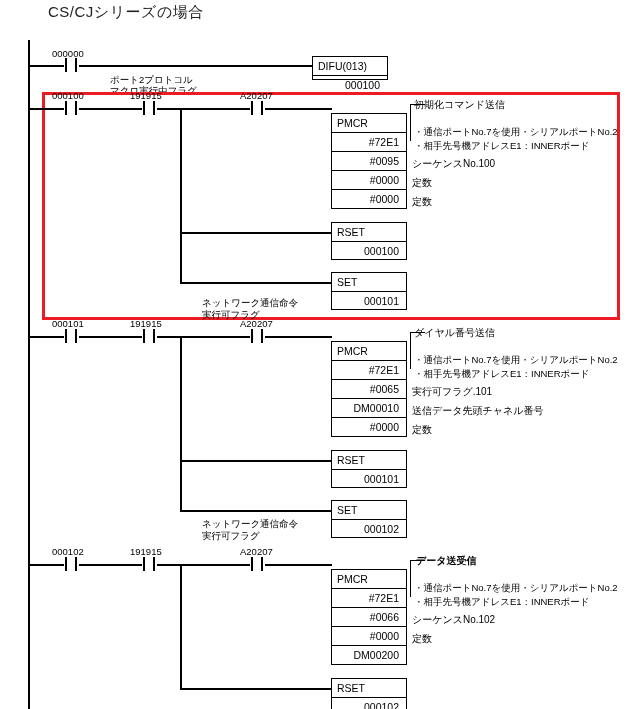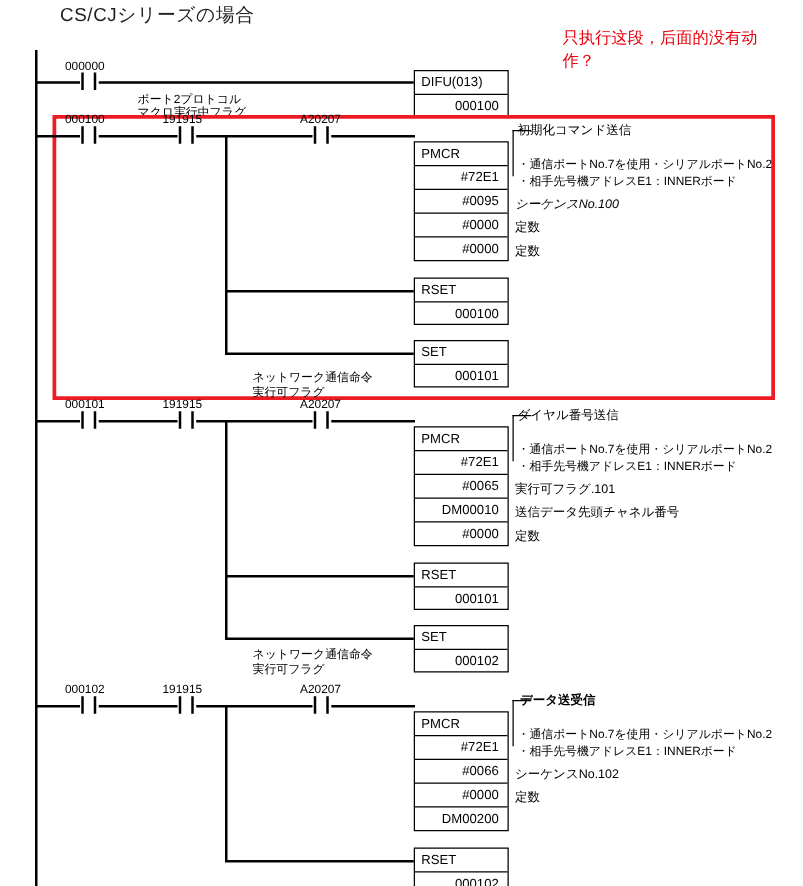--- a/index.html
+++ b/index.html
@@ -41,32 +41,31 @@
   
   .brk{position:absolute;border-left:1px solid #000;border-top:1px solid #000;}
 </style>
 </head>
 <body>
 
 <div class="page">
 
   <div class="title">CS/CJシリーズの場合</div>
 
-  <div class="annot">只执行这段，后面的没有动作？</div>
 
   <div class="vbus" style="left:28px;top:40px;height:669px;"></div>
 
   <div class="clabel" style="left:52px;top:48px;">000000</div>
   <div class="hline" style="left:28px;top:65px;width:36px;"></div>
   <div class="contact" style="left:62px;top:58px;">
     <div class="b b1"></div>
       <div class="b b2"></div>
   </div>
   <div class="hline" style="left:79px;top:65px;width:253px;"></div>
-  <div class="box" style="left:331px;top:56px;width:76px;height:38px;">
+  <div class="box" style="left:312px;top:56px;width:76px;height:24px;">
     <div class="row">DIFU(013)</div>
     <div class="row r">000100</div>
   </div>
   <div class="flag" style="left:110px;top:74px;">ポート2プロトコル</div>
   <div class="flag" style="left:110px;top:85px;">マクロ実行中フラグ</div>
 
   <div class="redbox"></div>
 
   <div class="clabel" style="left:52px;top:90px;">000100</div>
   <div class="clabel" style="left:130px;top:90px;">191915</div>
@@ -94,21 +93,21 @@
     <div class="row r">#72E1</div>
     <div class="row r">#0095</div>
     <div class="row r">#0000</div>
     <div class="row r">#0000</div>
   </div>
 
   <div class="brk" style="left:410px;top:104px;width:14px;height:36px;"></div>
   <div class="cmt" style="left:414px;top:98px;">初期化コマンド送信</div>
   <div class="cmt2" style="left:414px;top:125px;">・通信ポートNo.7を使用・シリアルポートNo.2</div>
   <div class="cmt2" style="left:414px;top:139px;">・相手先号機アドレスE1：INNERボード</div>
-  <div class="cmt" style="left:412px;top:157px;font-style:italic;">シーケンスNo.100</div>
+  <div class="cmt" style="left:412px;top:157px;">シーケンスNo.100</div>
   <div class="cmt" style="left:412px;top:176px;">定数</div>
   <div class="cmt" style="left:412px;top:195px;">定数</div>
 
   <div class="vline" style="left:180px;top:108px;height:175px;"></div>
   <div class="hline" style="left:180px;top:232px;width:152px;"></div>
   <div class="box" style="left:331px;top:222px;width:76px;height:38px;">
     <div class="row">RSET</div>
     <div class="row r">000100</div>
   </div>
   <div class="hline" style="left:180px;top:282px;width:152px;"></div>

